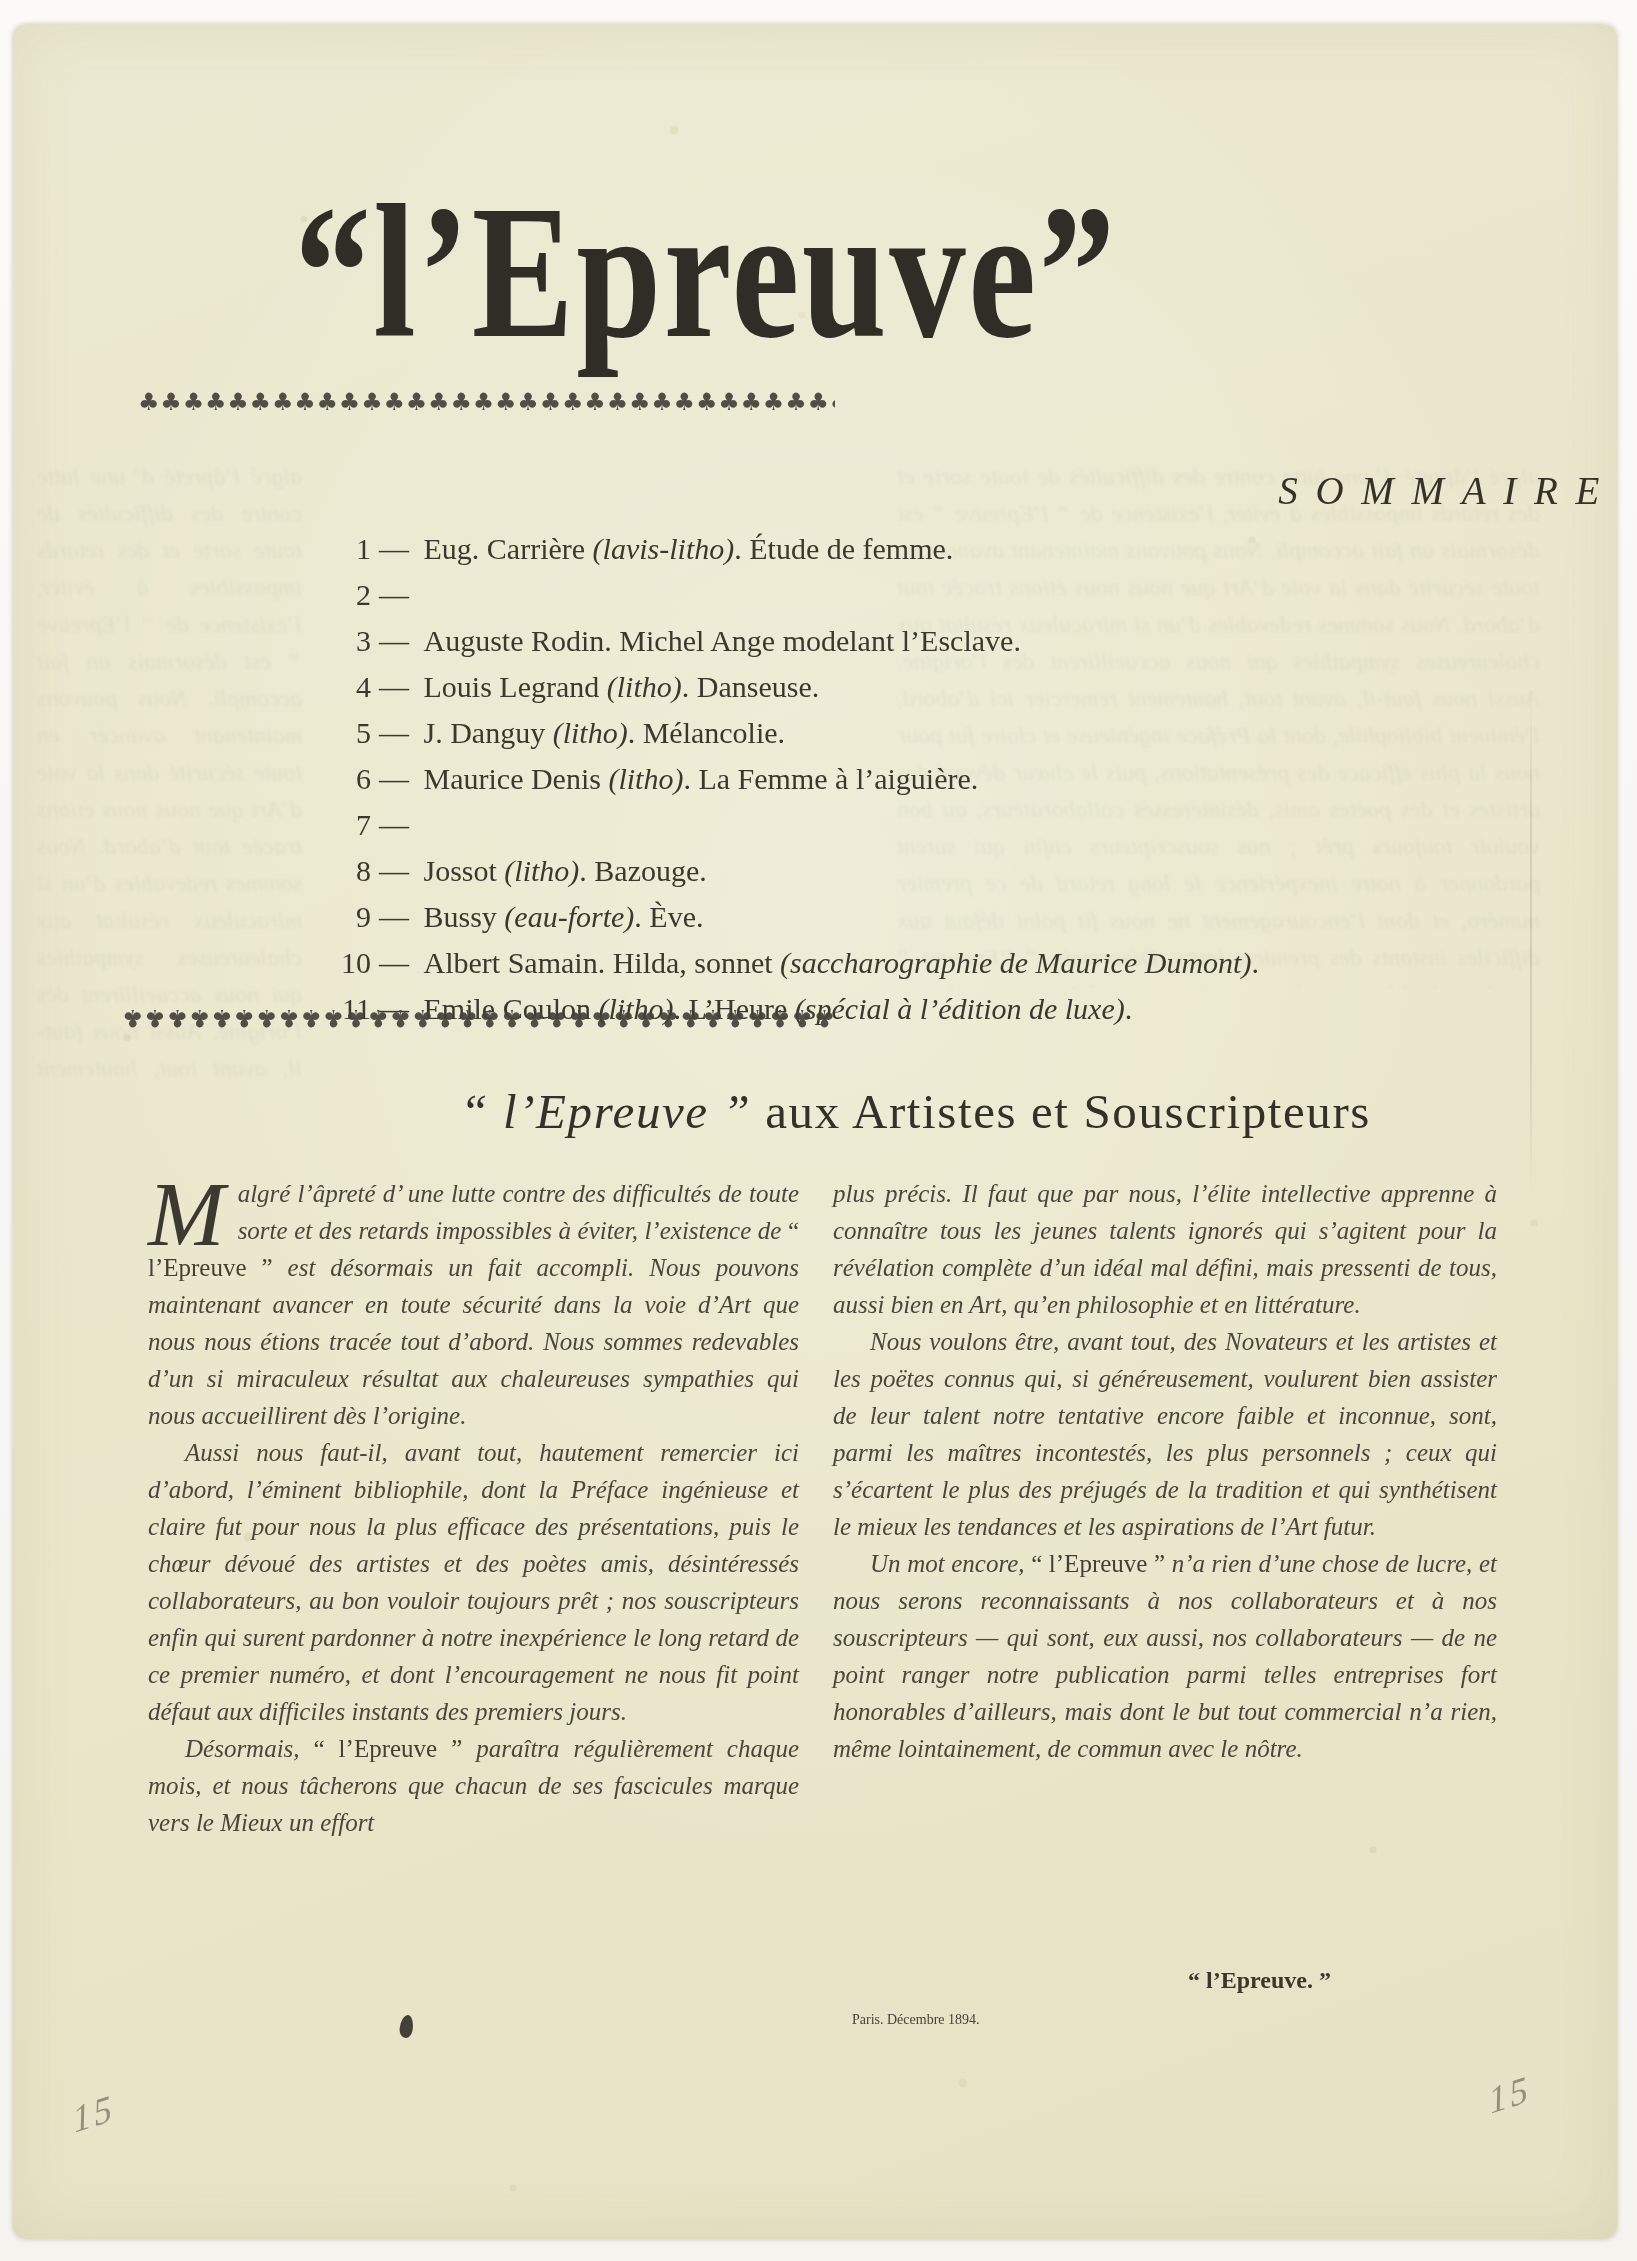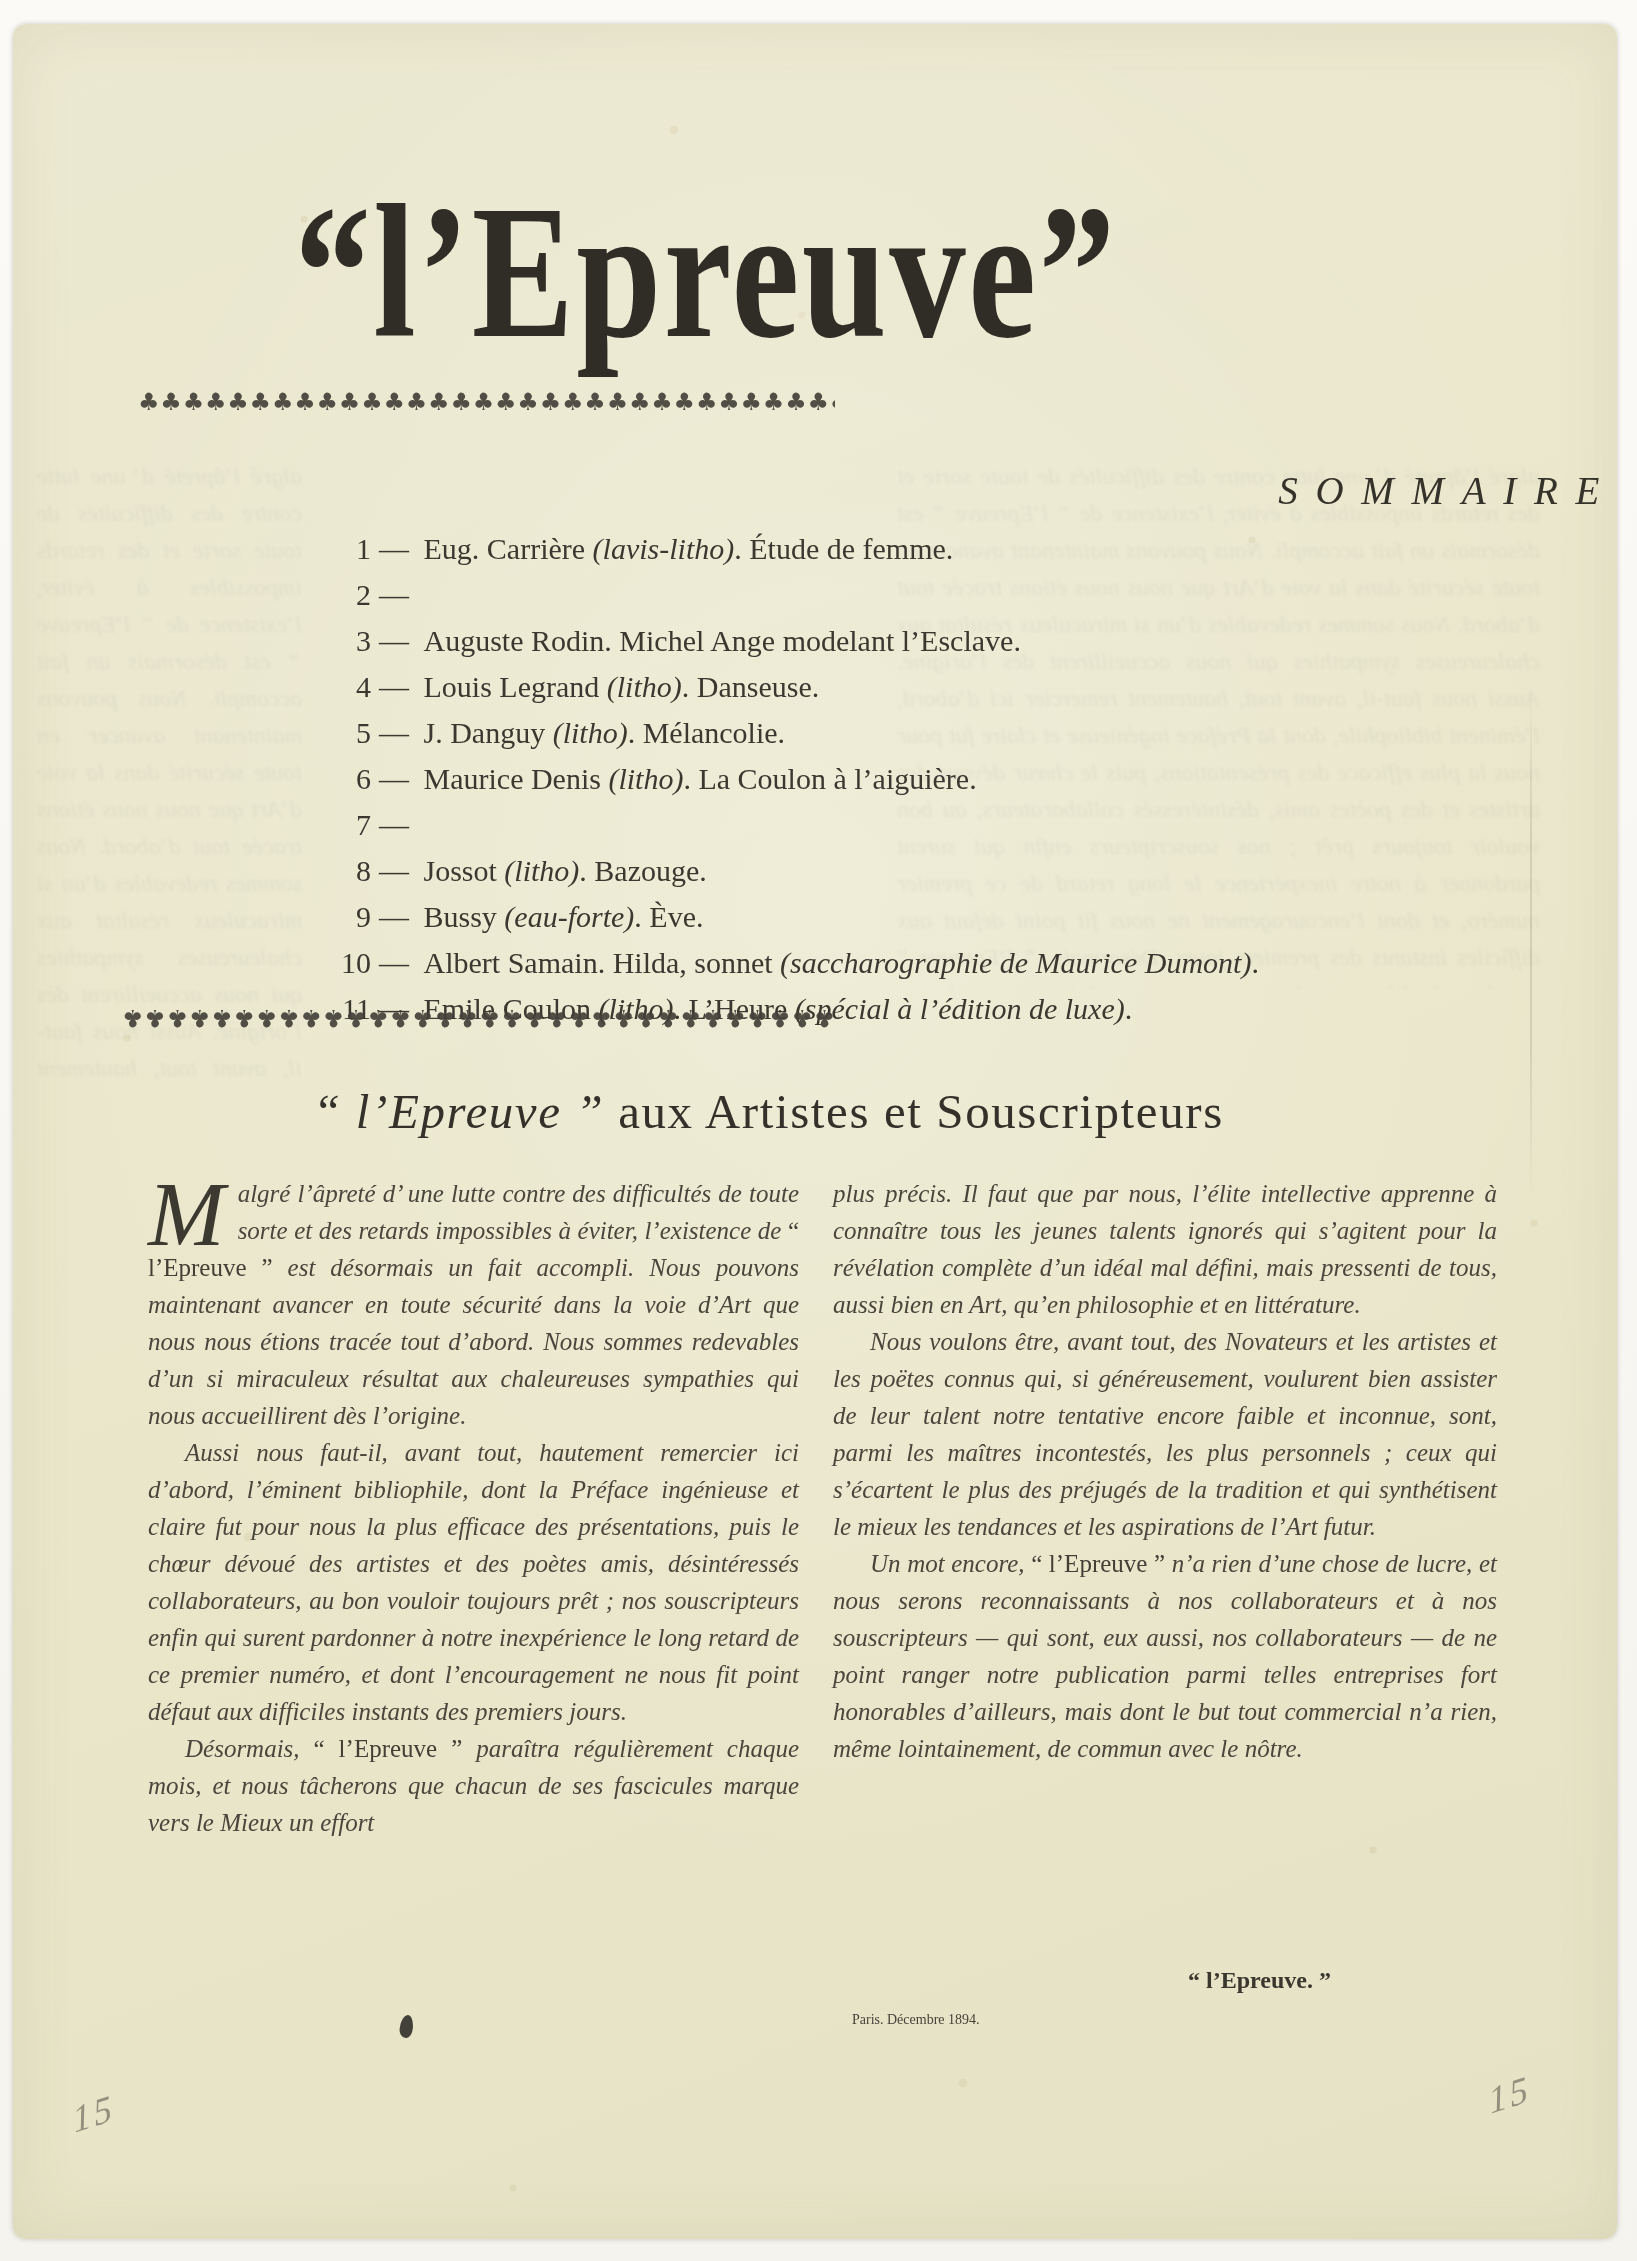--- a/index.html
+++ b/index.html
@@ -51,21 +51,21 @@
     font-style:italic;font-size:39px;letter-spacing:17.7px;color:#35322a;
   }
   .sommaire-list{position:absolute;left:305px;top:508px;width:1061px;color:#3b382f;font-size:30px;}
   .somrow{display:flex;height:46px;align-items:baseline;}
   .somrow .num{width:53px;text-align:right;flex:none;}
   .somrow .dash{flex:none;padding:0 14.5px 0 8px;}
   .ital{font-style:italic;}
   .rom{font-style:normal;}
 
   .section-heading{
-    position:absolute;left:153px;top:1059px;width:1205px;text-align:center;
+    position:absolute;left:153px;top:1059px;width:1205px;text-align:right;
     font-size:49px;letter-spacing:1.6px;color:#34312a;white-space:nowrap;
   }
   .col{
     position:absolute;top:1151px;text-align:justify;color:#4a463b;
     font-size:25px;line-height:37px;font-style:italic;
   }
   .col-left{left:135px;width:651px;}
   .col-right{left:820px;width:664px;}
   .para{margin:0;text-indent:37px;}
   .para.noindent{text-indent:0;}
@@ -129,21 +129,21 @@
         <span class="txt"><span class="rom">Louis Legrand </span><span class="ital">(litho)</span><span class="rom">. Danseuse.</span></span>
       </div>
       <div class="somrow">
         <span class="num">5</span>
         <span class="dash">—</span>
         <span class="txt"><span class="rom">J. Danguy </span><span class="ital">(litho)</span><span class="rom">. Mélancolie.</span></span>
       </div>
       <div class="somrow">
         <span class="num">6</span>
         <span class="dash">—</span>
-        <span class="txt"><span class="rom">Maurice Denis </span><span class="ital">(litho)</span><span class="rom">. La Coulon à l’aiguière.</span></span>
+        <span class="txt"><span class="rom">Maurice Denis </span><span class="ital">(litho)</span><span class="rom">. La Femme à l’aiguière.</span></span>
       </div>
       <div class="somrow">
         <span class="num">7</span>
         <span class="dash">—</span>
       </div>
       <div class="somrow">
         <span class="num">8</span>
         <span class="dash">—</span>
         <span class="txt"><span class="rom">Jossot </span><span class="ital">(litho)</span><span class="rom">. Bazouge.</span></span>
       </div>

